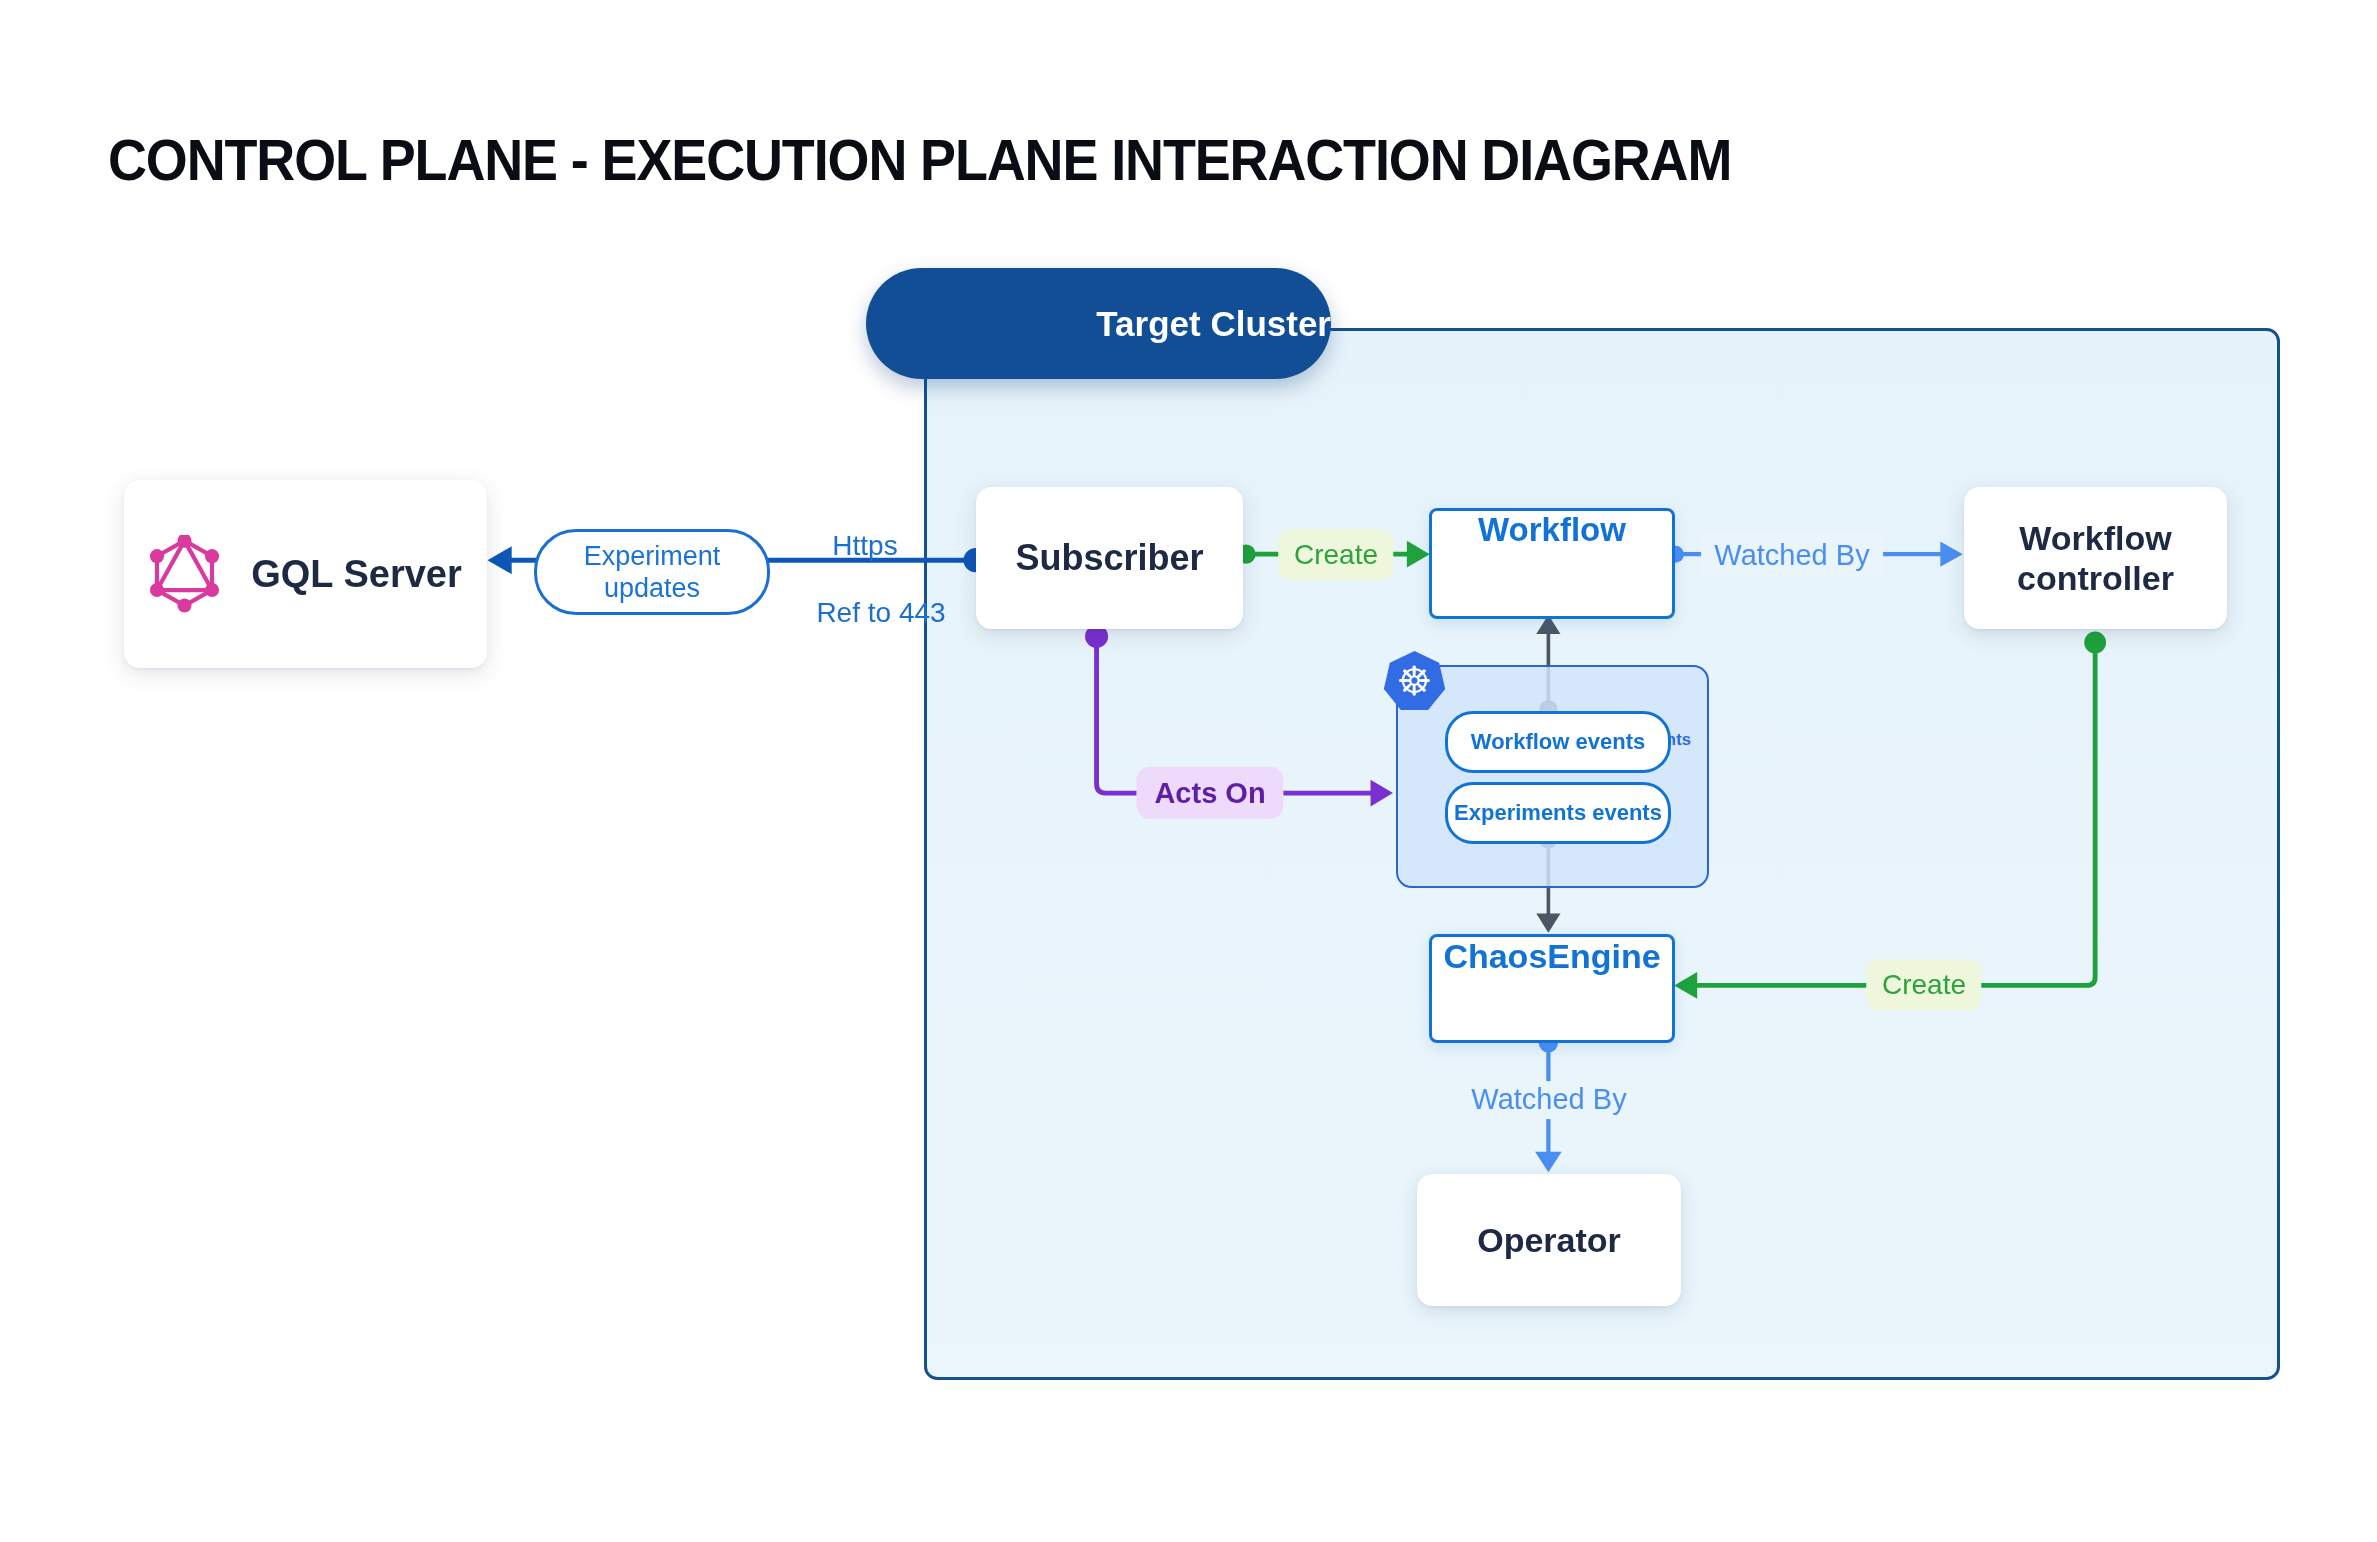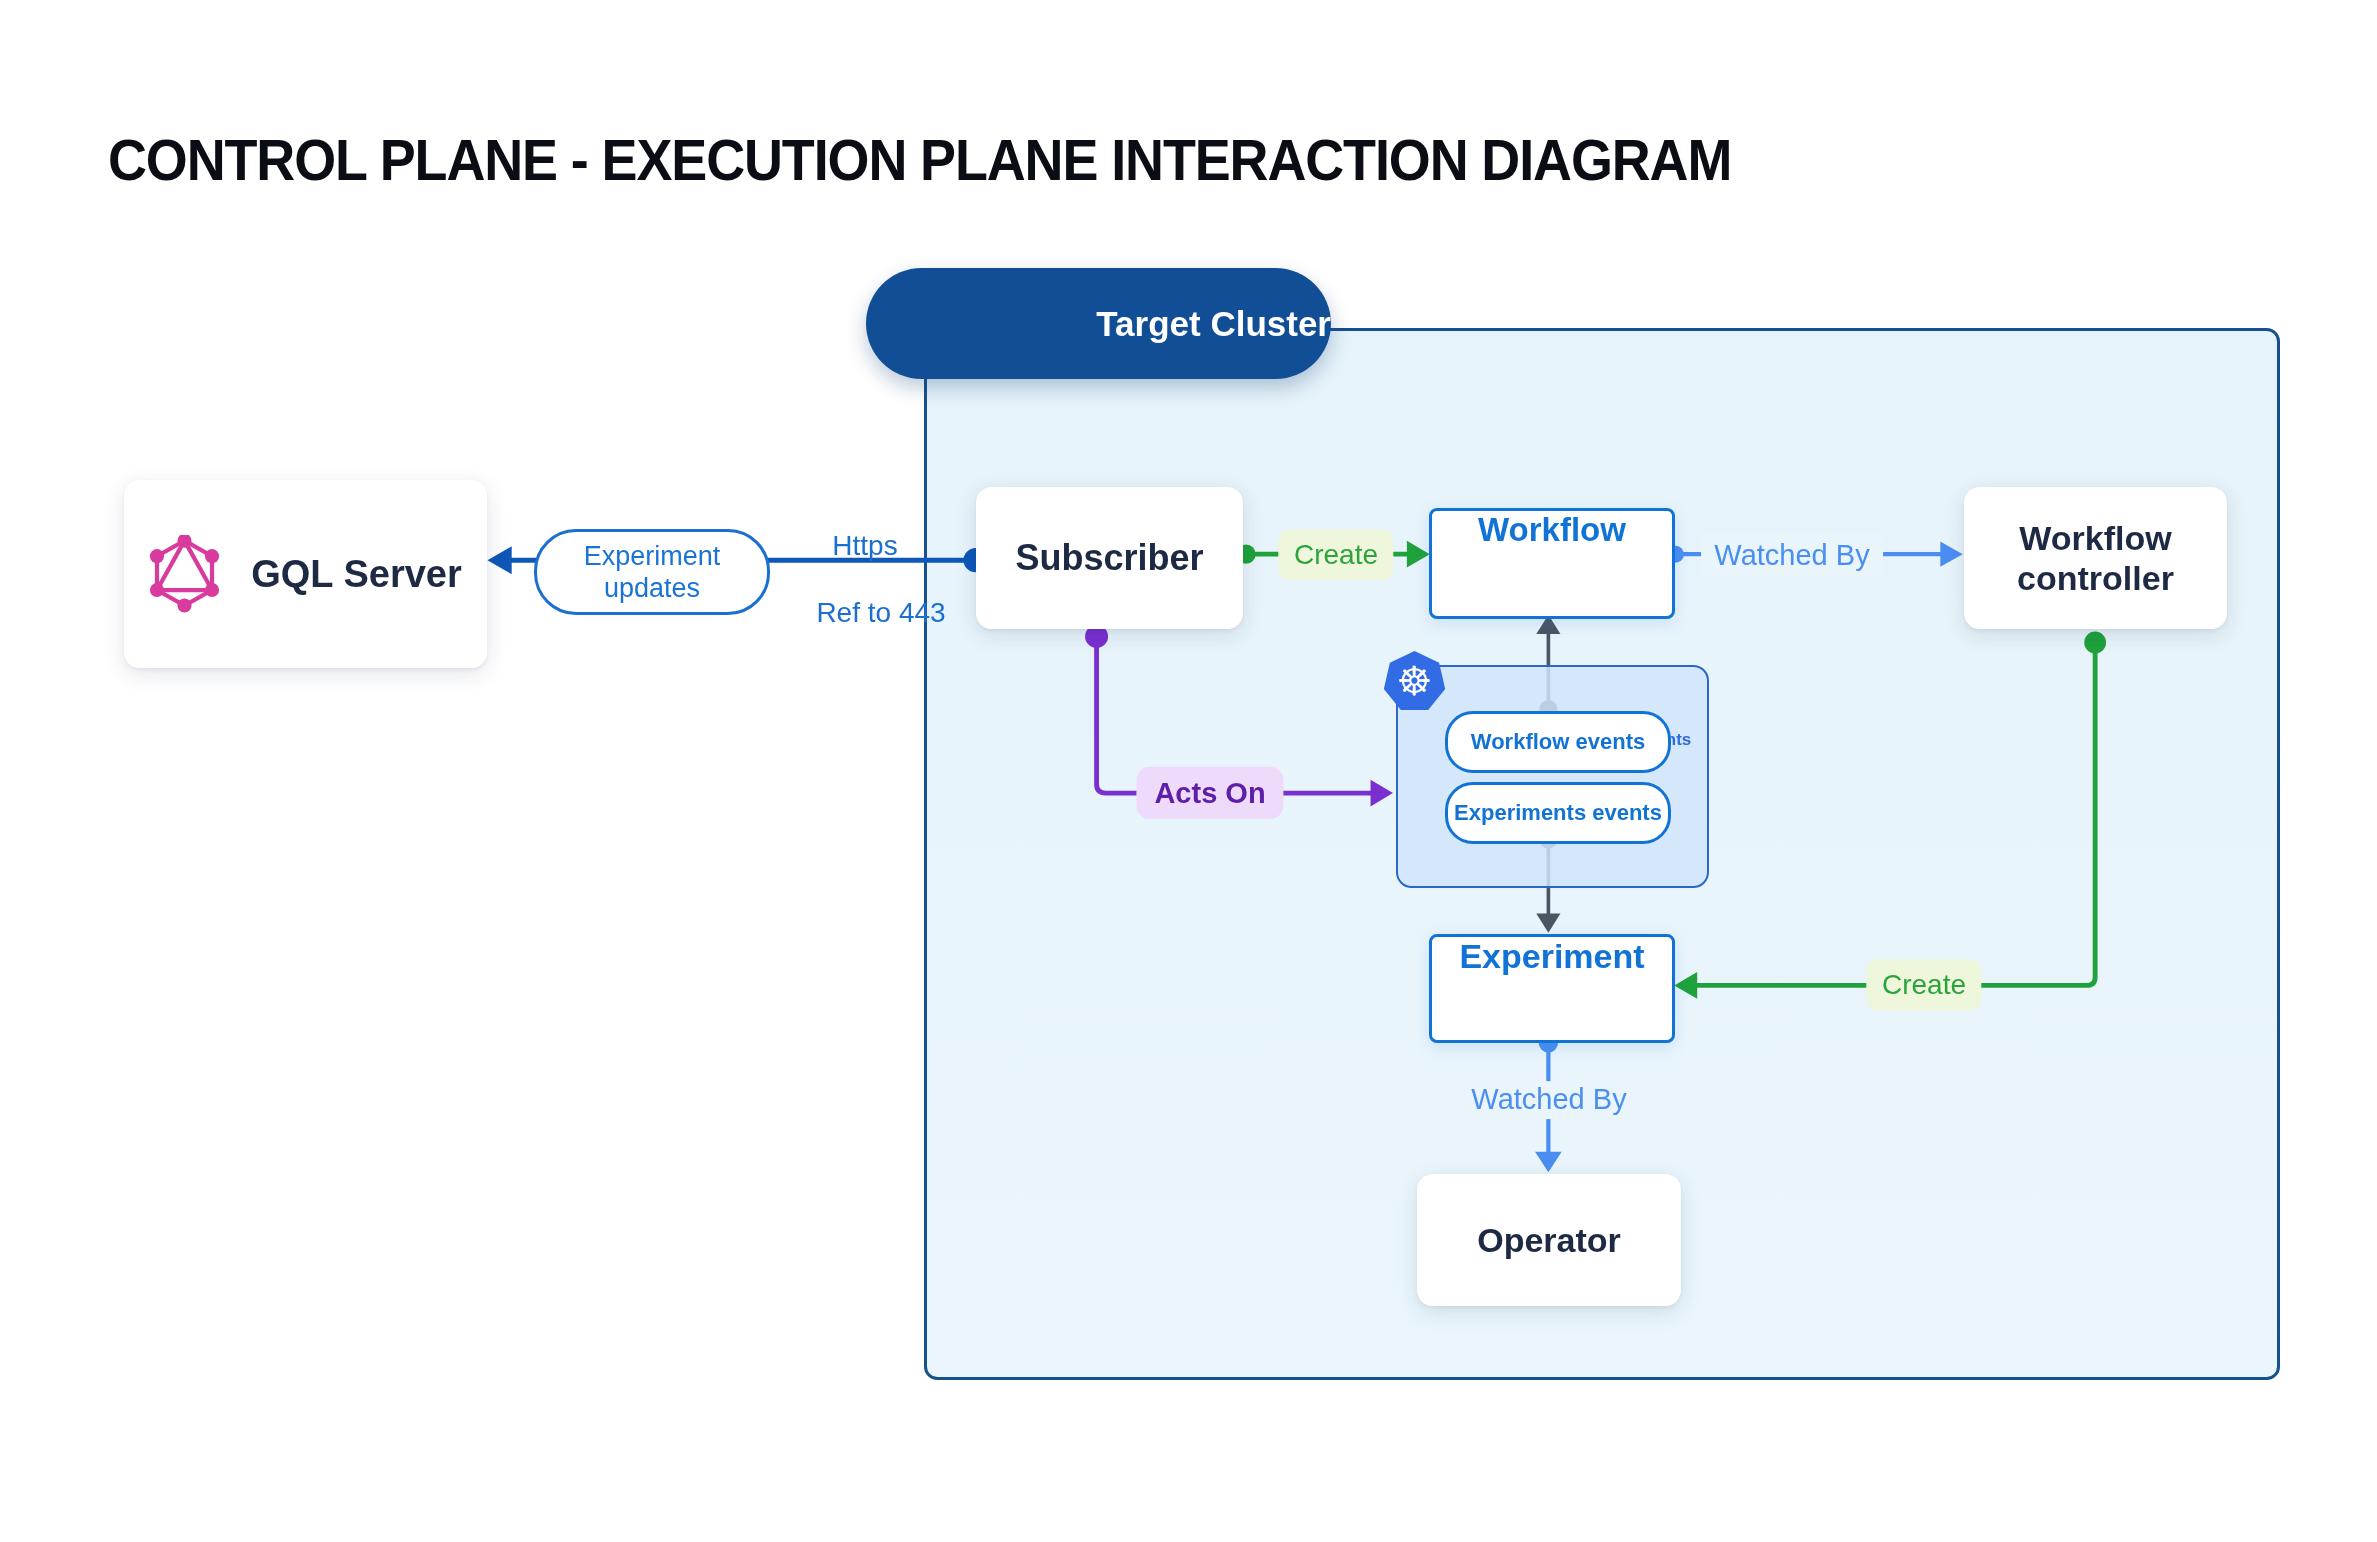--- a/index.html
+++ b/index.html
@@ -173,21 +173,21 @@
   <div id="k8s-box">
     <div id="k8s-title">K8s Events</div>
     <div id="evt-pill-1" class="evt-pill">Workflow events</div>
     <div id="evt-pill-2" class="evt-pill">Experiments events</div>
   </div>
   <div id="k8s-icon">
       <span>☸</span>
     </div>
 
   <div id="chaosengine" class="bluebox node">
-    <div class="nlabel">Experiment</div>
+    <div class="nlabel">ChaosEngine</div>
   </div>
 
   <div id="operator" class="card node">
     <div class="nlabel">Operator</div>
   </div>
 
   <div id="oval-expupd">
     <div class="inner">Experiment updates</div>
   </div>
   <div id="lbl-https" class="lbl">Https</div>

